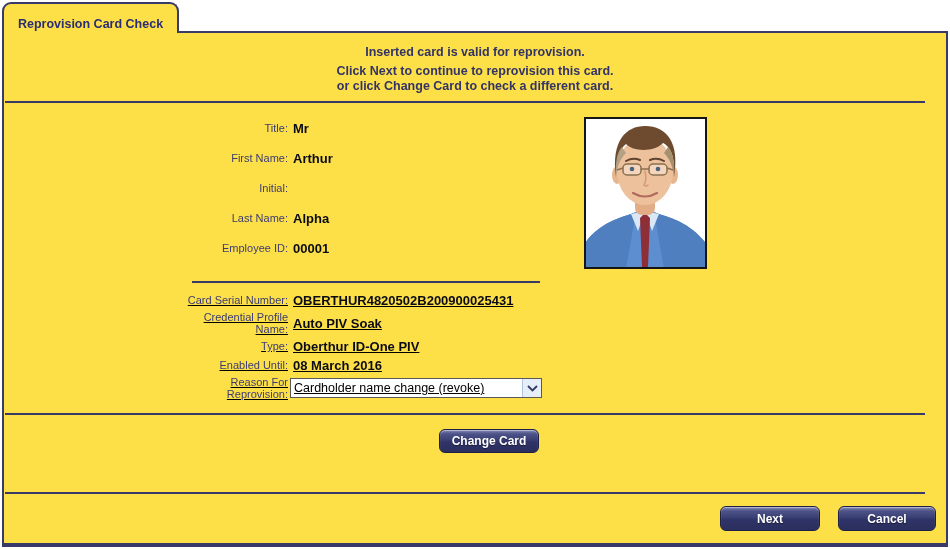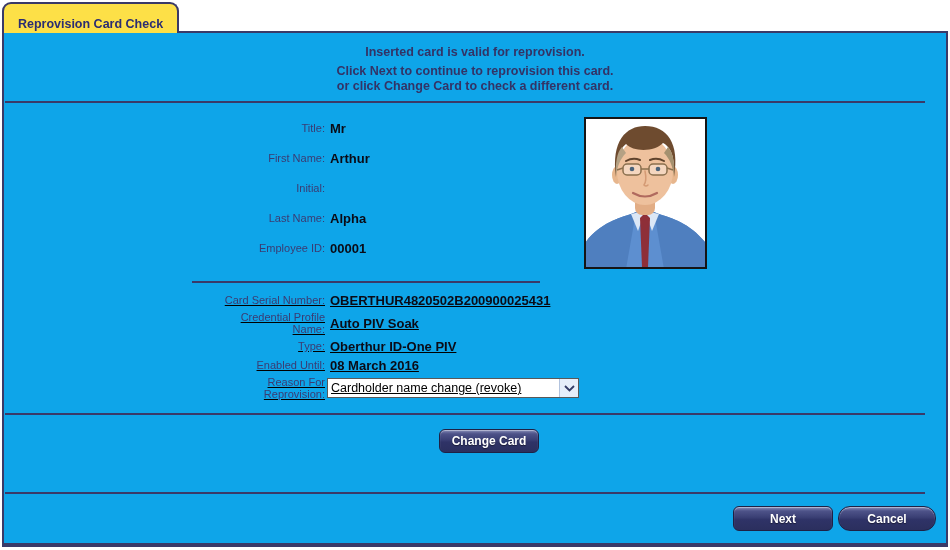--- a/index.html
+++ b/index.html
@@ -9,38 +9,38 @@
   .window { position:absolute; left:0; top:0; width:950px; height:550px; background:#ffffff; }
 
   
   .tab { position:absolute; left:2px; top:2px; width:177px; height:31px; z-index:2;
          background:#fde047; border:2px solid #3a3a68; border-bottom:none;
          border-radius:9px 9px 0 0; display:flex; align-items:flex-end; justify-content:center; }
   .tab .tab-label { color:#2b2d72; font-weight:bold; font-size:12.5px; padding-bottom:2px; }
 
   
   .panel { position:absolute; left:2px; top:31px; width:946px; height:516px;
-           background:#0ea5e9; border:2px solid #3a3a68; border-bottom-width:4px; }
+           background:#fde047; border:2px solid #3a3a68; border-bottom-width:4px; }
 
   
   .instructions { position:absolute; top:12px; left:0; width:100%; text-align:center;
                   color:#333366; font-weight:bold; font-size:12.5px; line-height:15px; }
   .instructions .l1 { margin-bottom:4px; }
 
   .divider { position:absolute; height:2px; background:#3a3a68; }
   .div1 { top:68px;  left:1px;  width:920px; }
   .div2 { top:248px; left:188px; width:348px; }
   .div3 { top:380px; left:1px;  width:920px; }
   .div4 { top:459px; left:1px;  width:920px; }
 
   
   .rows { position:absolute; left:0; }
   .rows1 { top:87px; }
   .rows2 { top:259px; }
-  .row { display:flex; align-items:center;padding-left:37px; }
+  .row { display:flex; align-items:center; }
   .rows1 .row { min-height:16px; margin-bottom:14px; }
   .rows1 .row:last-child { margin-top:4px; }
   .rows2 .row { min-height:16px; margin-bottom:3px;text-decoration:underline; }
   .lbl { width:284px; text-align:right; color:#3b3b72; font-size:11px;
          line-height:12px; white-space:pre-line; flex:0 0 auto; }
   .val { margin-left:5px; color:#0b0b16; font-weight:bold; font-size:13px; white-space:nowrap; }
 
   
   .select { display:inline-flex; align-items:stretch; width:252px; height:20px; margin-left:2px;
             background:#ffffff; border:1px solid #595959; cursor:default;gap:28px; }
@@ -56,24 +56,24 @@
 
   
   .btn { display:inline-block; border:1px solid #1e2145; border-radius:6px;
          background:linear-gradient(to bottom,#8187b5 0%,#4d5288 18%,#3a3f74 45%,#2f3367 55%,#2b2f5e 100%);
          box-shadow: inset 0 1px 1px rgba(255,255,255,.45);
          color:#ffffff; font-weight:bold; font-size:12px; font-family:"Liberation Sans",sans-serif;
          text-shadow:0 1px 1px rgba(0,0,0,.45); cursor:pointer; }
   .change-card-row { position:absolute; top:396px; left:14px; width:100%; text-align:center; }
   .change-card-row .btn { width:100px; height:24px; }
   .footer { position:absolute; top:473px; left:0; width:932px;
-            display:flex; justify-content:flex-end; gap:5px; }
+            display:flex; justify-content:flex-end; gap:18px; }
   .footer .btn { height:25px; }
   .btn-next { width:100px; }
-  .btn-cancel { width:98px;border-radius:12px; }
+  .btn-cancel { width:98px; }
 </style>
 </head>
 <body>
 
 <div class="window">
 
   <div class="tab">
     <span class="tab-label">Reprovision Card Check</span>
   </div>
 

